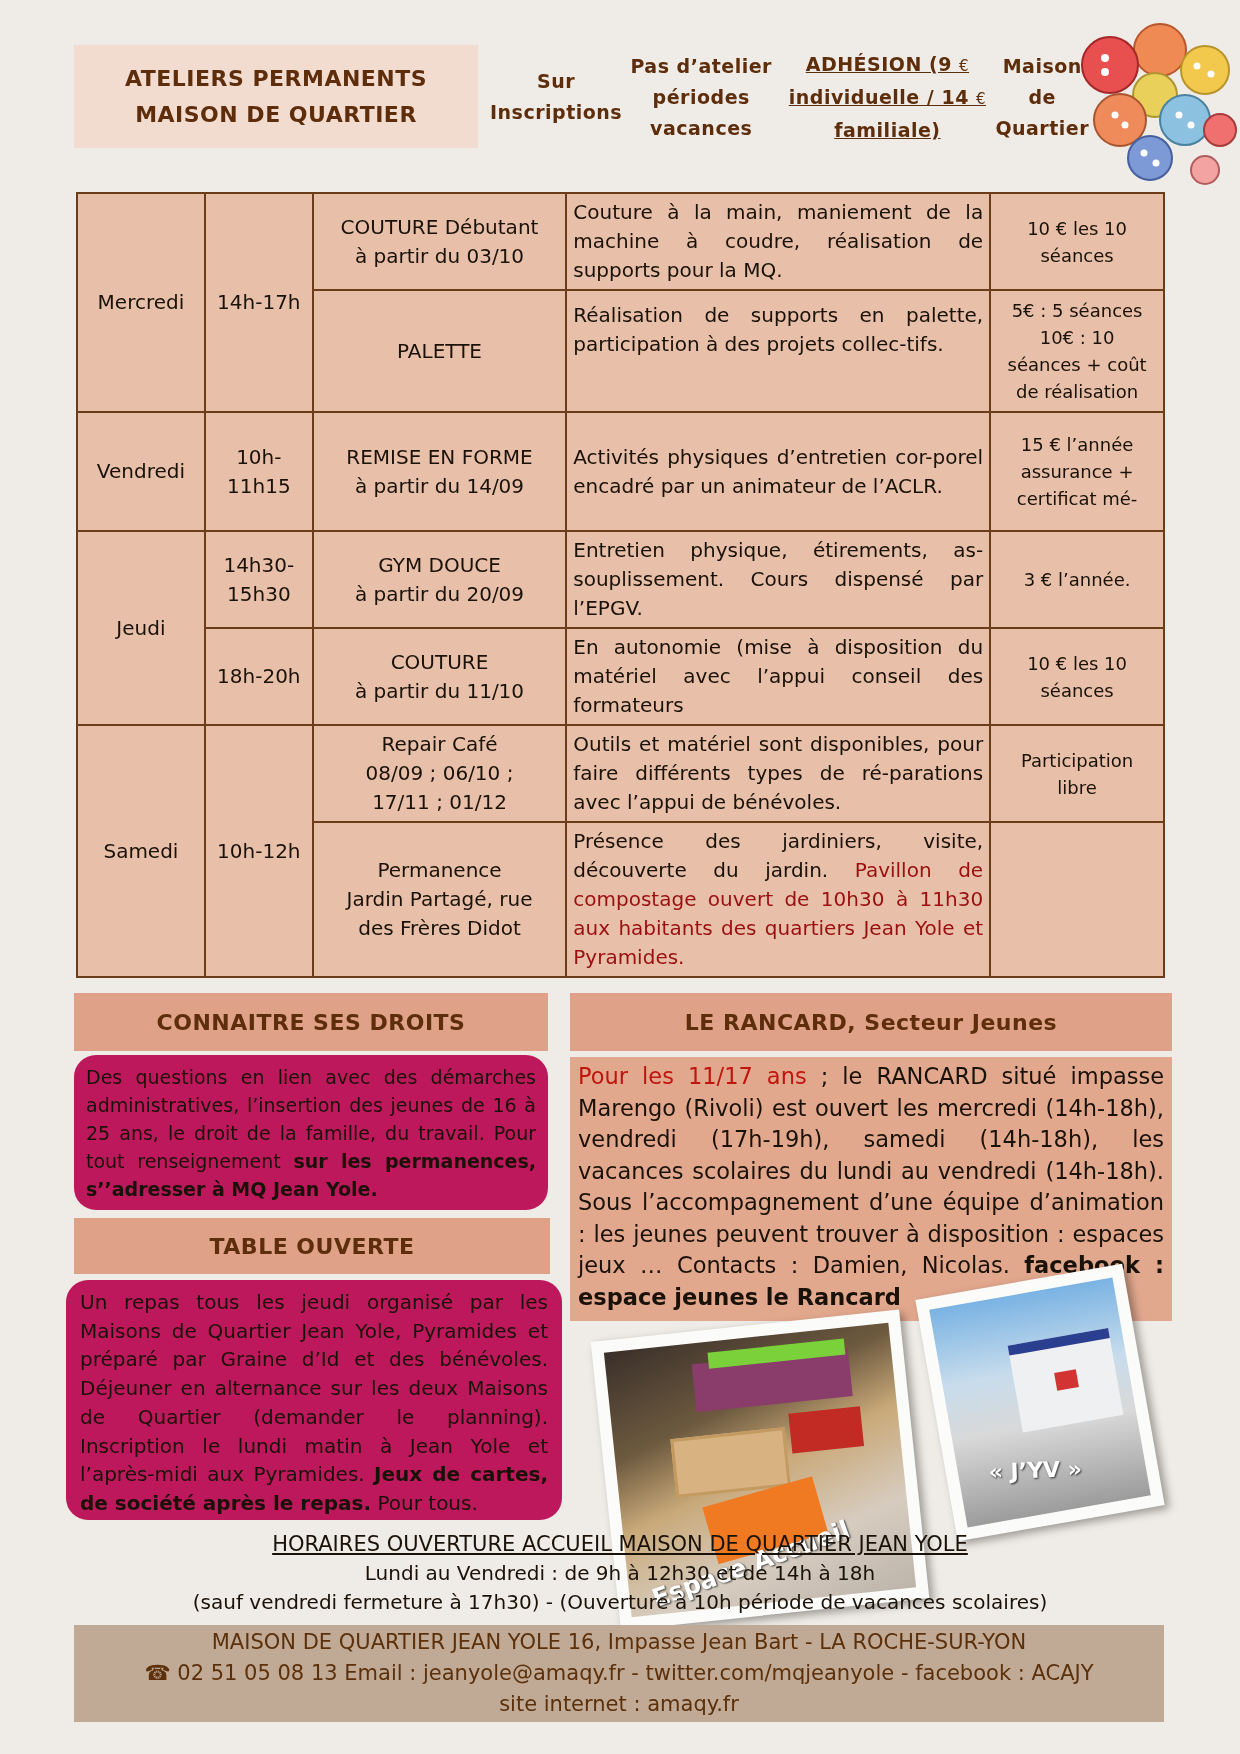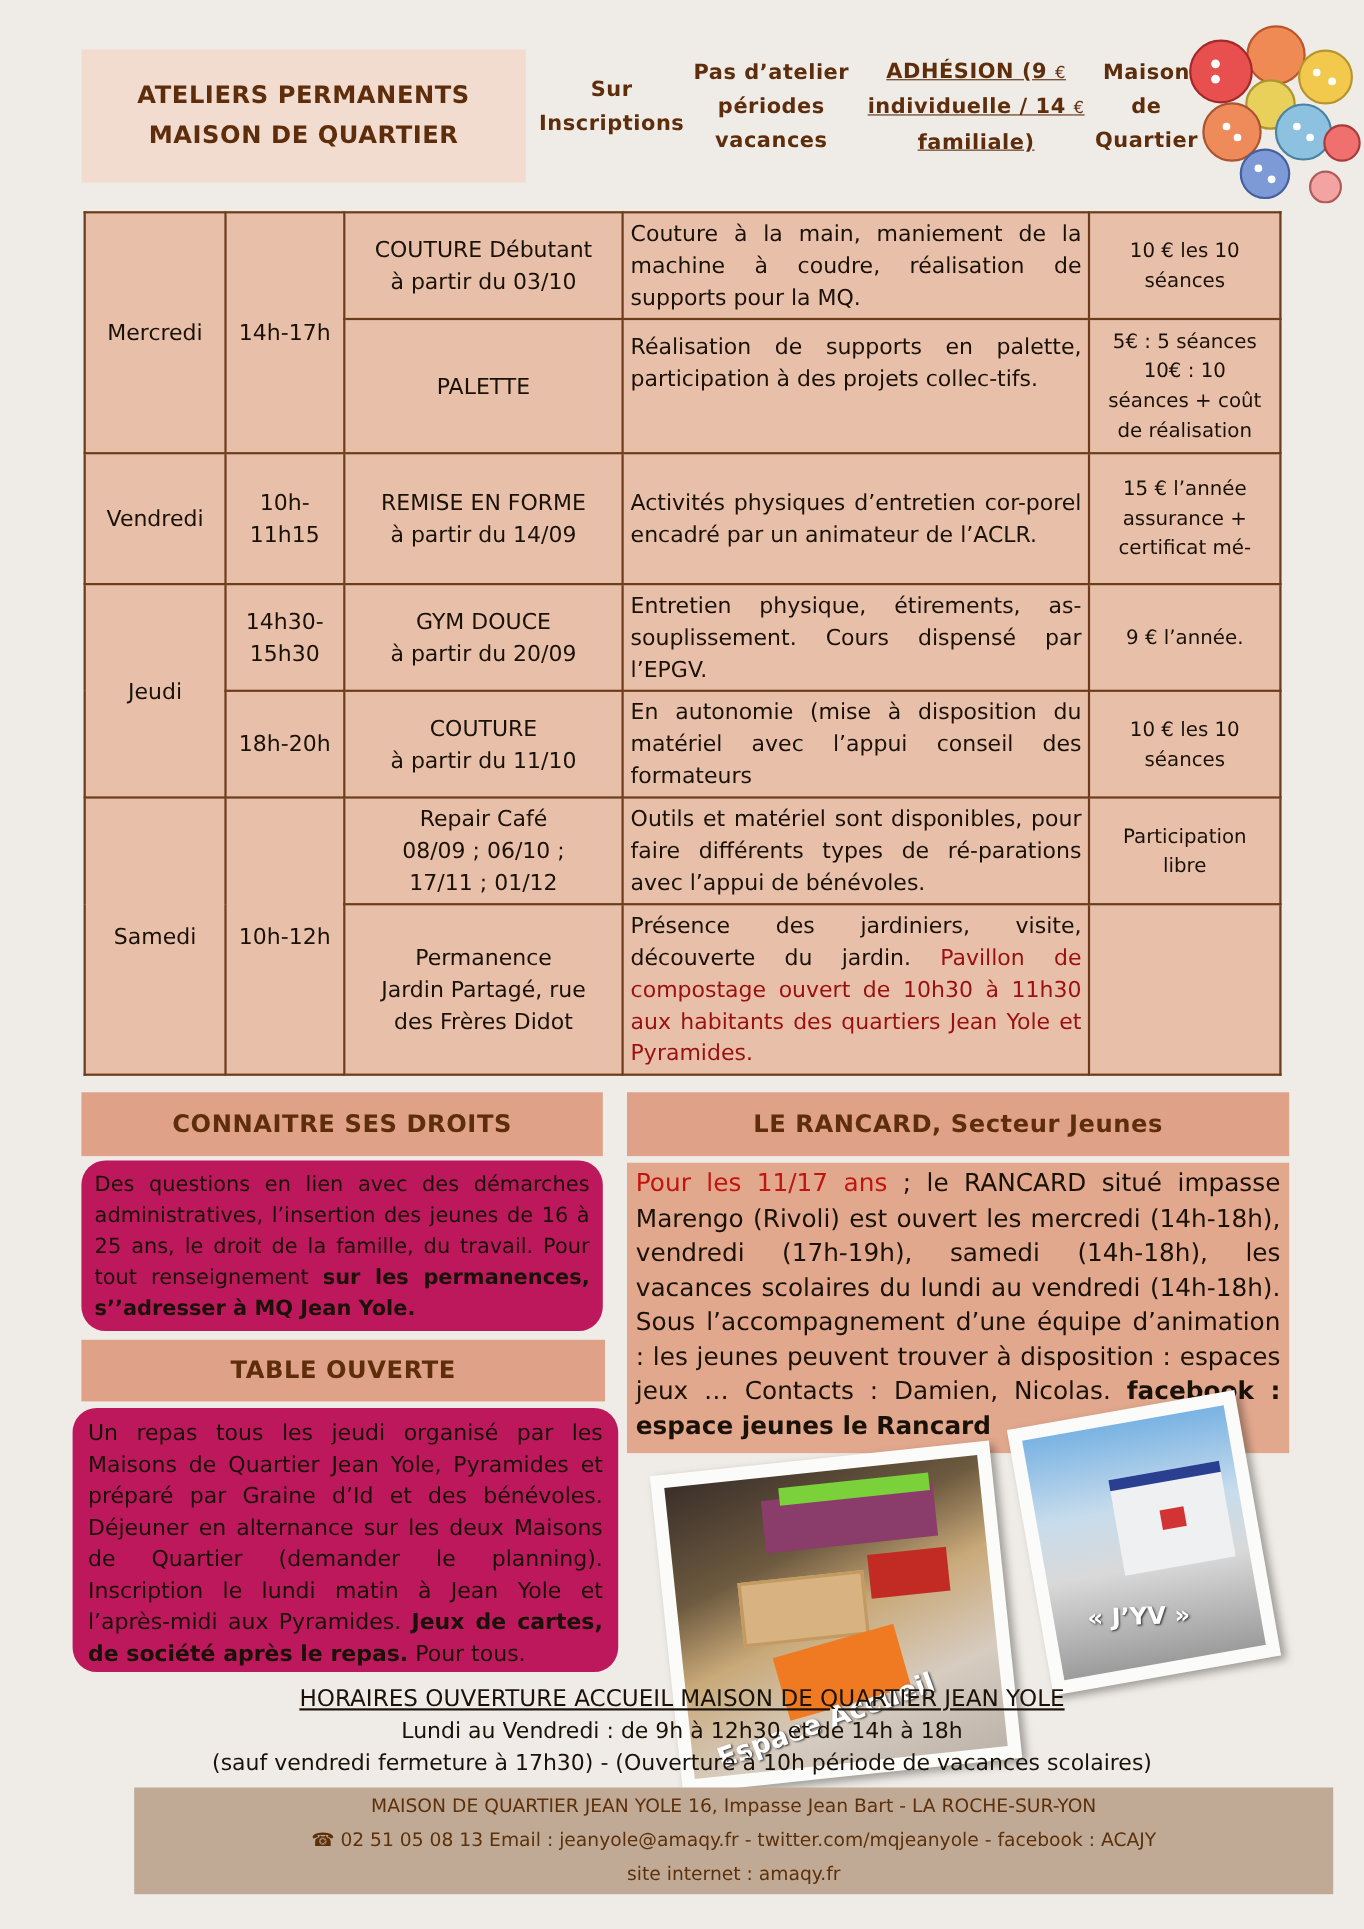--- a/index.html
+++ b/index.html
@@ -12,21 +12,21 @@
     overflow: hidden;
   }
   .abs { position: absolute; }
   .heavy {
     font-family: "DejaVu Sans", sans-serif;
     font-weight: 900;
     color: #5e2e0c;
     letter-spacing: 0.5px;
   }
   #title-box {
-    left: 74px; top: 45px; width: 404px; height: 121px;
+    left: 74px; top: 45px; width: 404px; height: 103px;
     background: #f2dccf;
     display: flex; flex-direction: column; align-items: center; justify-content: center;
     font-size: 22px; line-height: 36px; text-align: center;
   }
   #info-box {
     left: 490px; top: 32px; width: 600px; height: 130px;
     display: flex; flex-direction: row; align-items: center; justify-content: center;
     font-size: 19px; line-height: 31px; text-align: center;
   }
   #info-box .u { text-decoration: underline; }
@@ -89,23 +89,22 @@
     left: 80px; top: 1530px; width: 1080px; text-align: center;
     font-size: 20px; line-height: 29px;
   }
   #hours-title { text-decoration: underline; font-size: 21px; }
 
   #footer {
     left: 74px; top: 1625px; width: 1090px; height: 97px;
     background: #c1aa95;
     color: #5b300b;
     text-align: center;
-    font-size: 17px; line-height: 31px;
+    font-size: 21px; line-height: 31px;
     padding-top: 2px;
-    margin-left: 48px;
   }
 </style>
 </head>
 <body>
 
 <div id="title-box" class="abs heavy">
   <div>ATELIERS PERMANENTS</div>
   <div>MAISON DE QUARTIER</div>
 </div>
 
@@ -187,21 +186,21 @@
     <td class="c-time">
       <div>14h30-</div>
       <div>15h30</div>
     </td>
     <td class="c-act">
       <div>GYM DOUCE</div>
       <div>à partir du 20/09</div>
     </td>
     <td class="c-desc">Entretien physique, étirements, as-souplissement. Cours dispensé par l’EPGV.</td>
     <td class="c-price">
-      <div>9 € l’année.</div>
+      <div>3 € l’année.</div>
     </td>
   </tr>
   <tr style="height:97px;">
     <td class="c-time">18h-20h</td>
     <td class="c-act">
       <div>COUTURE</div>
       <div>à partir du 11/10</div>
     </td>
     <td class="c-desc">En autonomie (mise à disposition du matériel avec l’appui conseil des formateurs</td>
     <td class="c-price">

